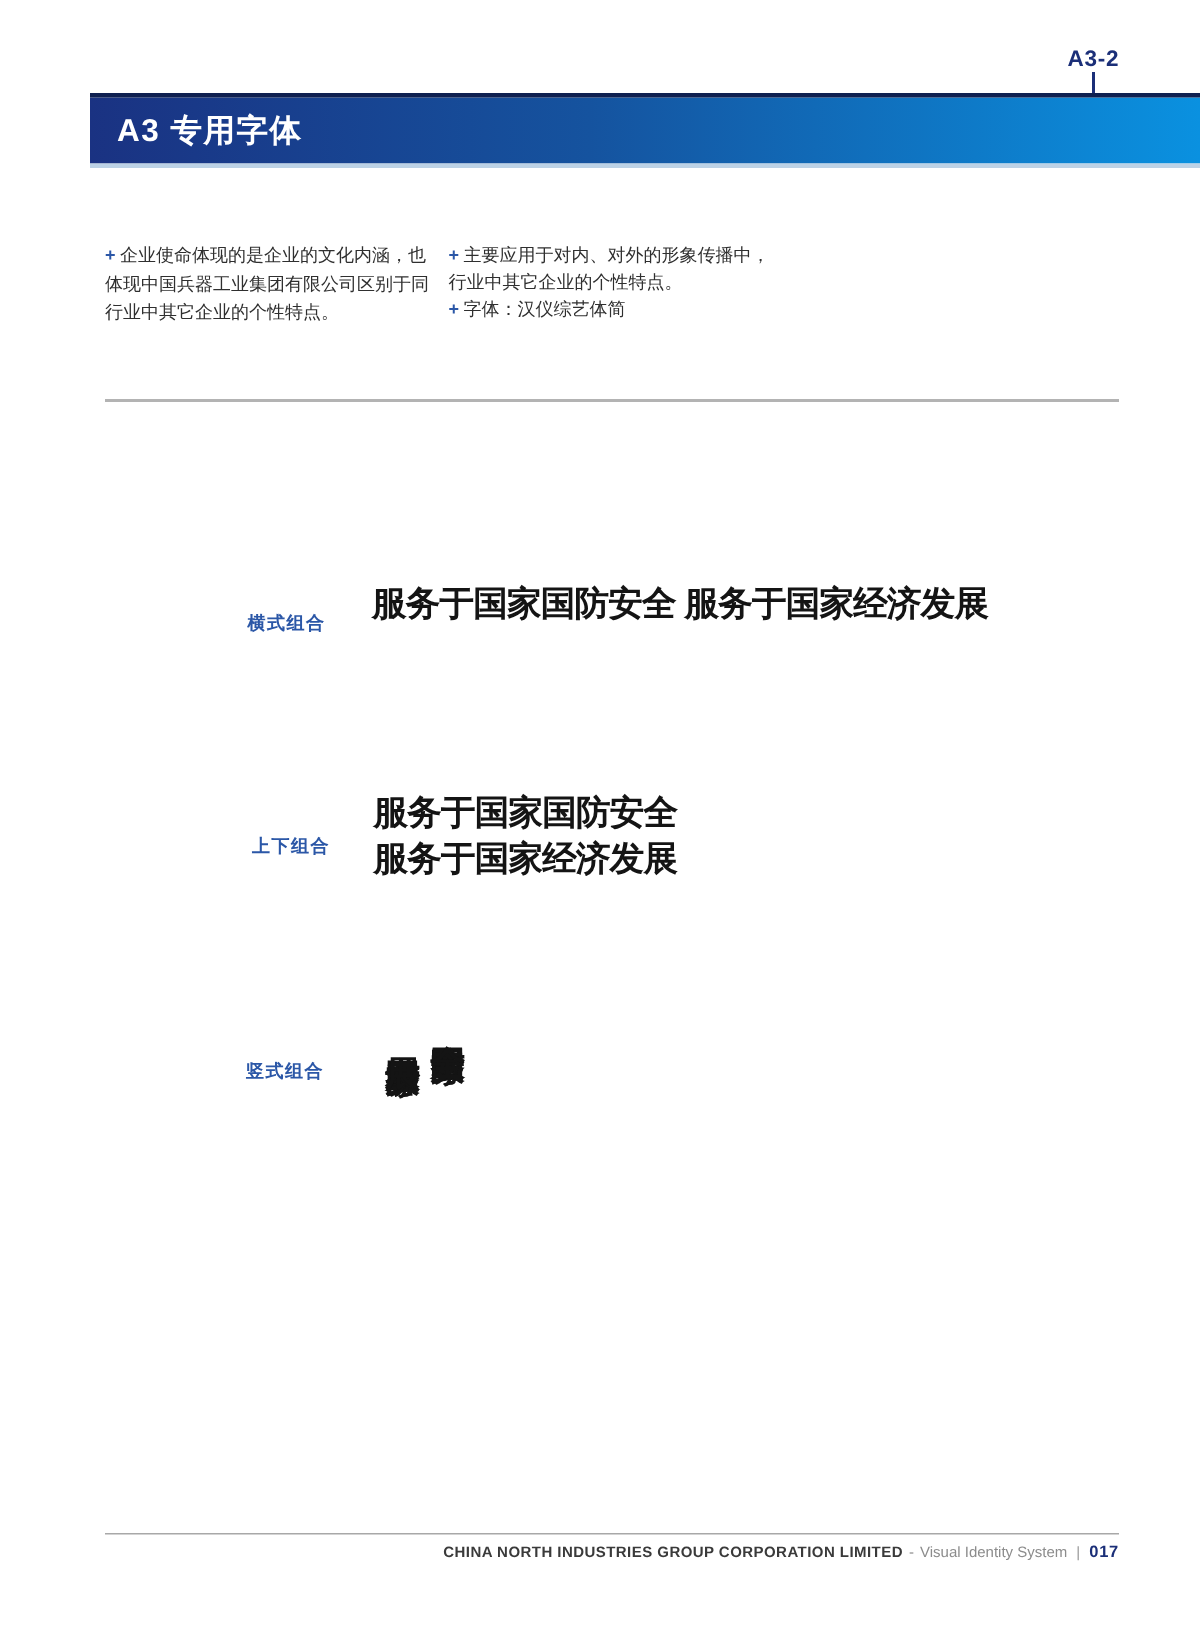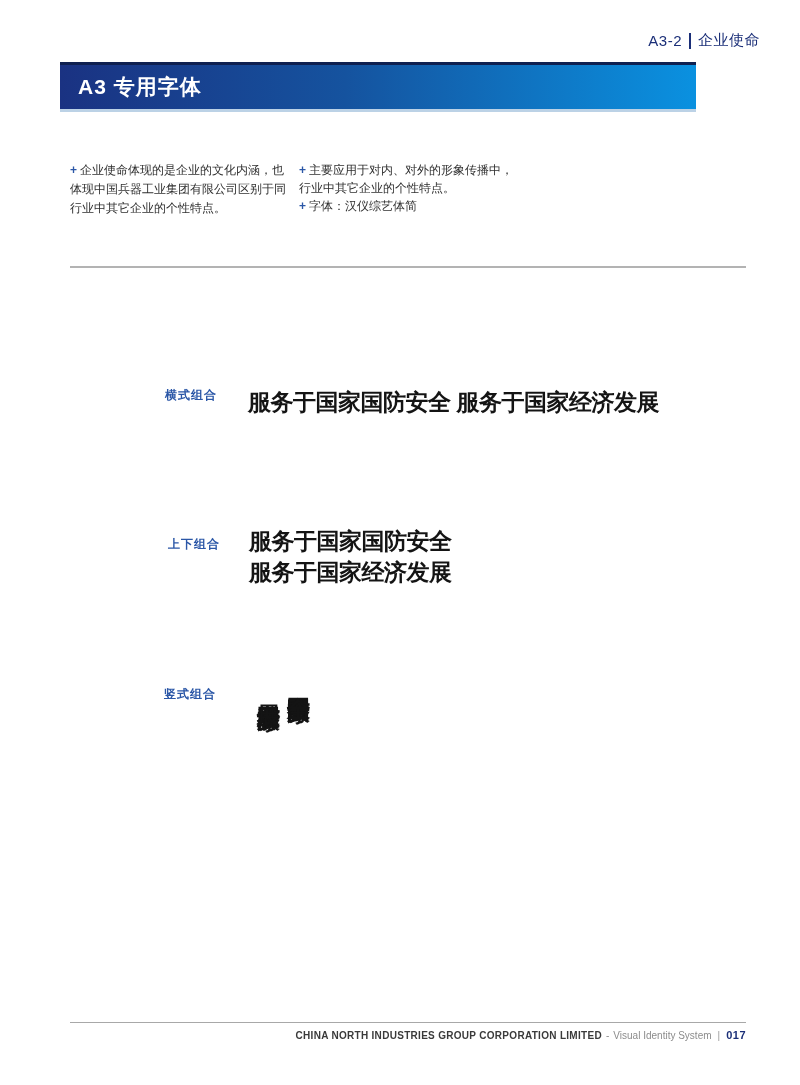--- a/index.html
+++ b/index.html
@@ -14,38 +14,39 @@
   }
 
   
   .corner {
     position: absolute;
     top: 31px;
     right: 40px;
     display: flex;
     align-items: center;
     color: #1b2f78;
-    font-weight: normal;
+    font-weight: bold;
     font-size: 15px;
     letter-spacing: 0.5px;
+    flex-direction: column;
   }
   .corner .vsep {
     display: inline-block;
     width: 2px;
     height: 16px;
     background: #1b2f78;
     margin: 0 7px;
   }
 
   
   .titlebar {
     position: absolute;
     top: 62px;
     left: 60px;
-    width: 636px;
+    width: 740px;
     height: 50px;
     background: linear-gradient(to right, #1a3282 0%, #15539f 45%, #0a91e0 100%);
     border-top: 3px solid #0f2050;
     border-bottom: 3px solid #bcd2e6;
     display: flex;
     align-items: center;
   }
   .titlebar .title {
     color: #ffffff;
     font-weight: bold;
@@ -89,20 +90,21 @@
     background: #b3b3b3;
   }
 
   
   .spec-label {
     position: absolute;
     color: #2b57a7;
     font-size: 12px;
     font-weight: bold;
     letter-spacing: 1px;
+    margin-top: 20px;
   }
   
   .display-type {
     position: absolute;
     color: #141414;
     font-weight: 900;
     font-size: 23px;
     letter-spacing: -0.5px;
     white-space: nowrap;
     font-family: Liberation Sans, sans-serif;

